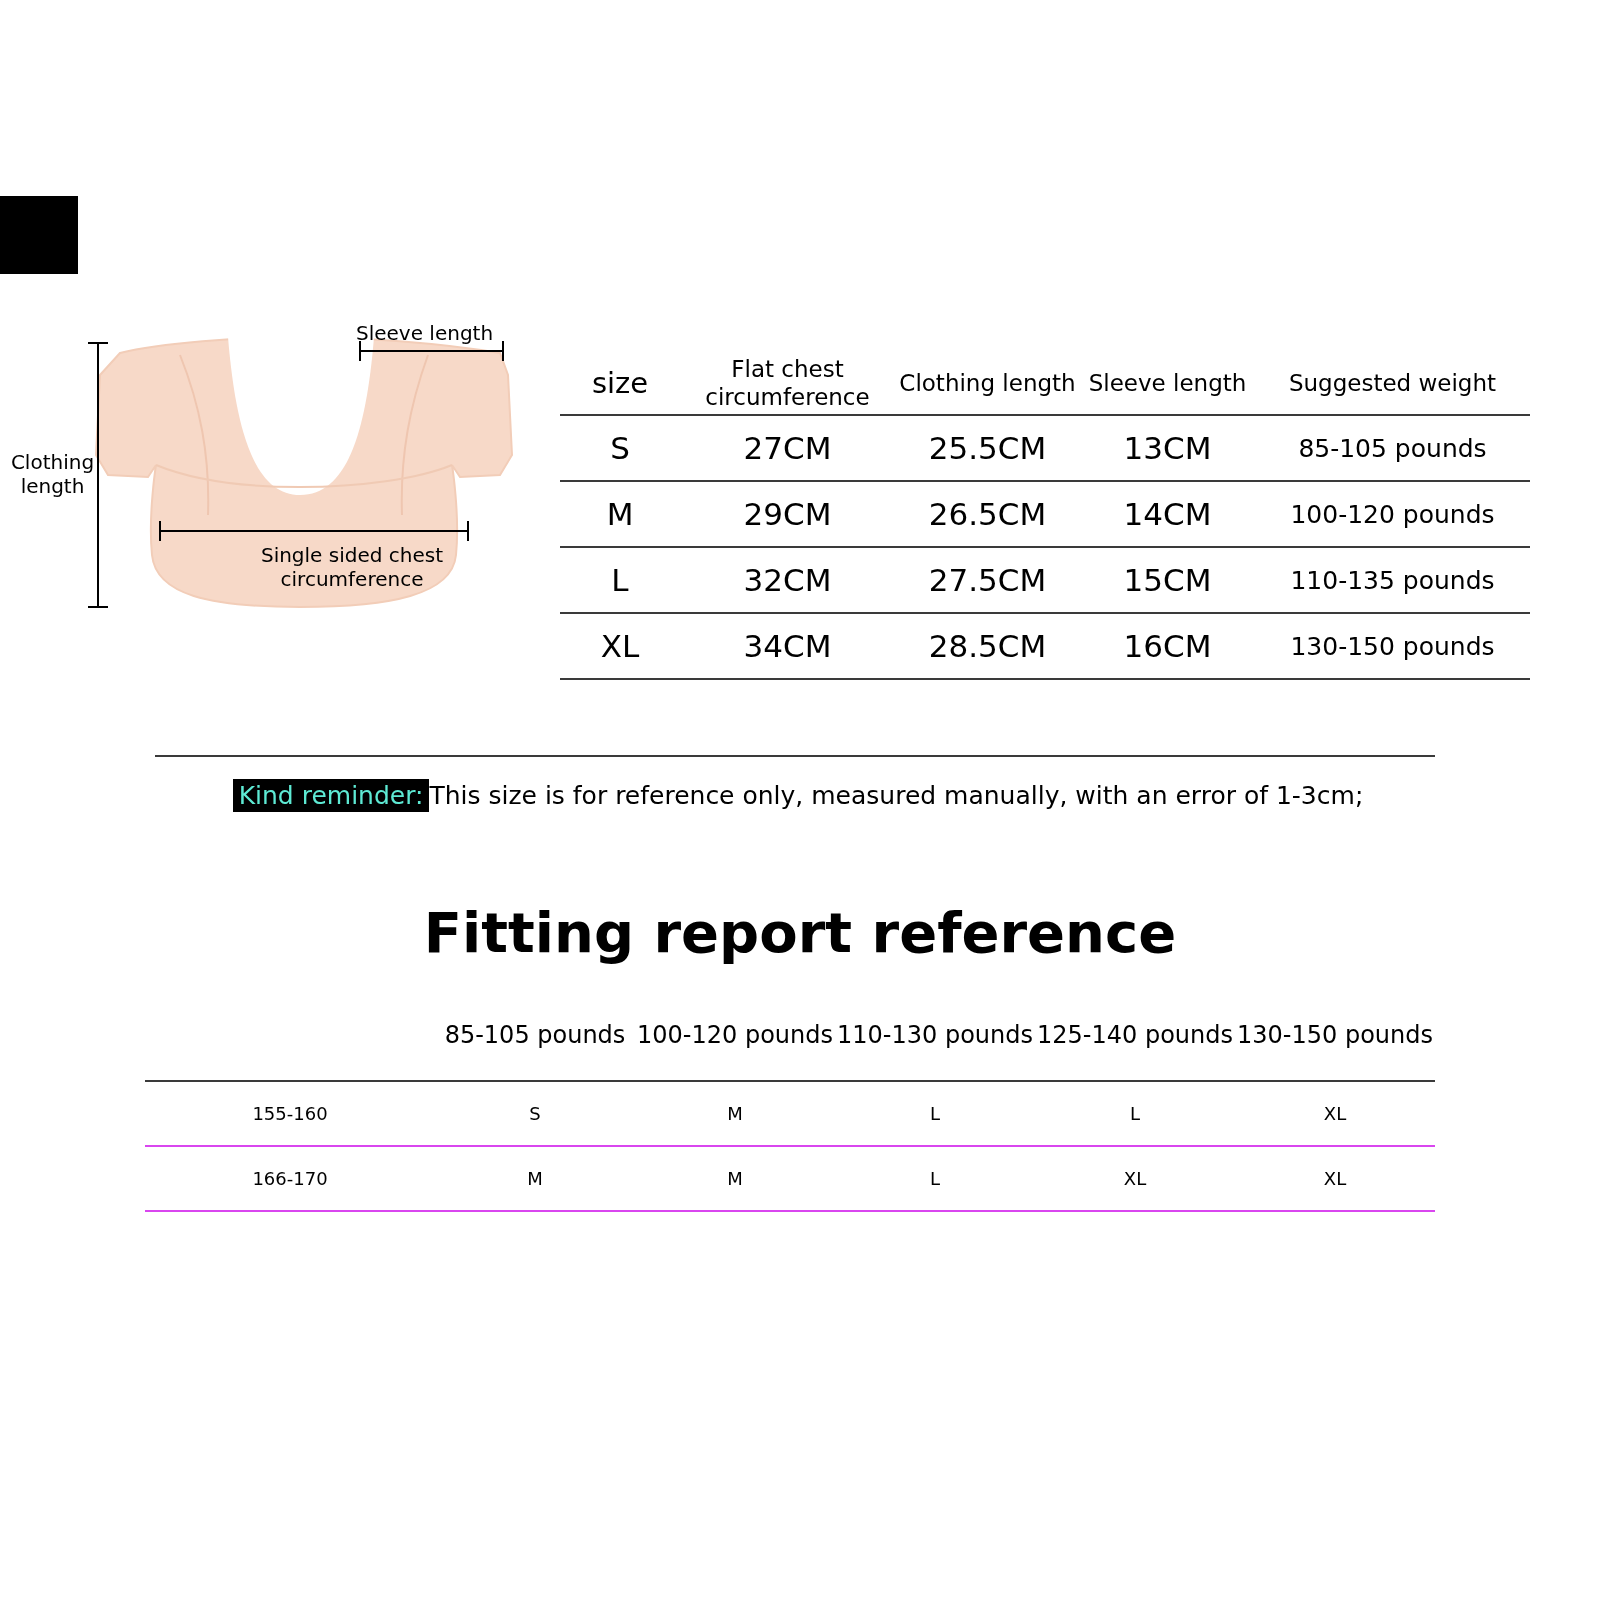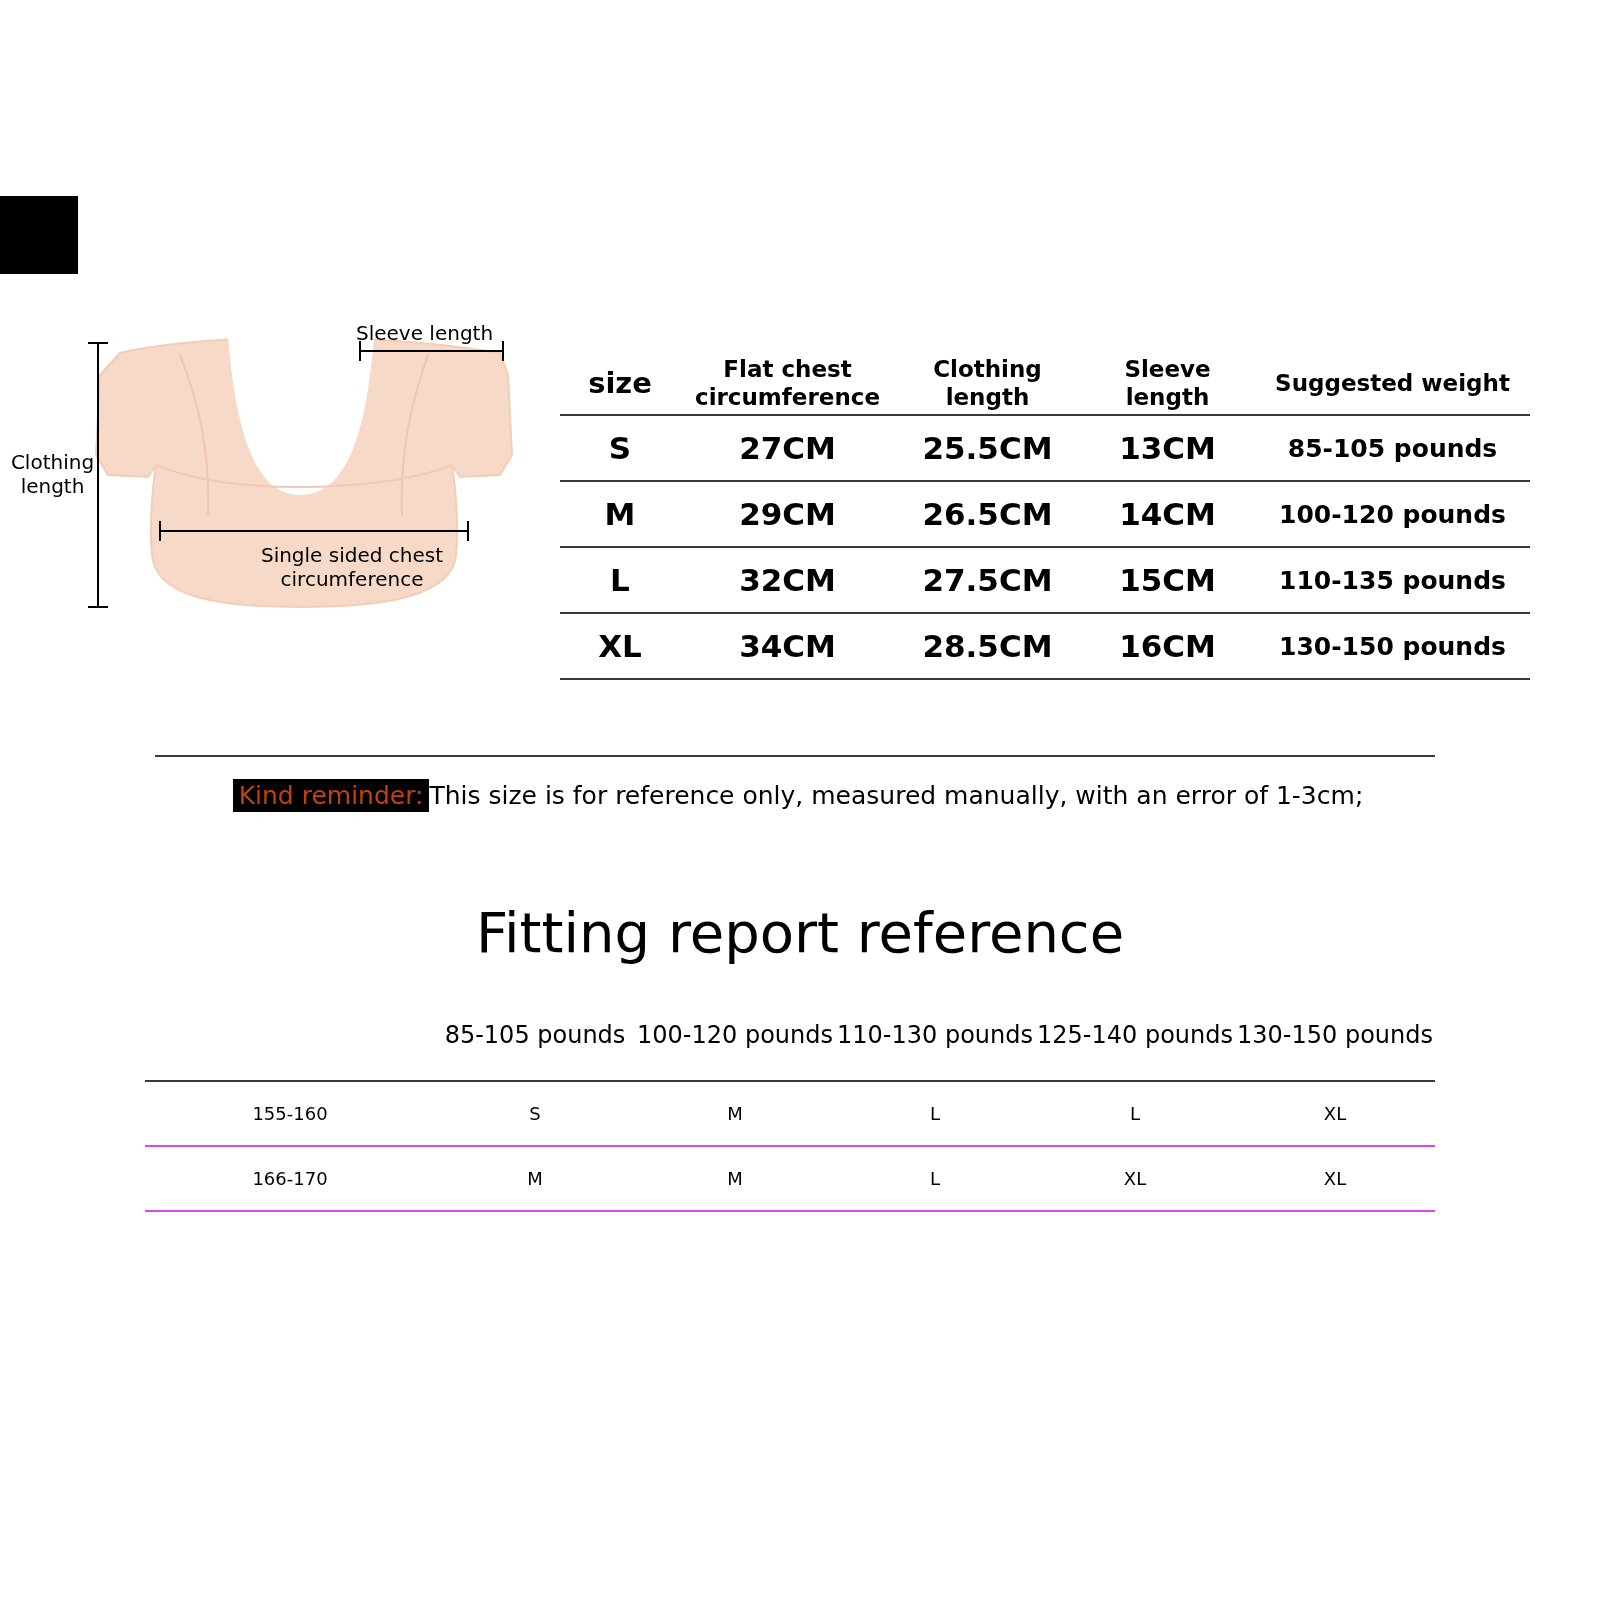--- a/index.html
+++ b/index.html
@@ -74,21 +74,21 @@
     position: absolute;
     left: 560px;
     top: 352px;
     width: 970px;
     border-collapse: collapse;
   }
   .size-table th, .size-table td {
     border-top: 2px solid #3a3a3a;
     border-bottom: 2px solid #3a3a3a;
     text-align: center;
-    font-weight: 700;
+    font-weight: 400;
     padding: 0;
   }
   .size-table thead th {
     font-size: 23px;
     line-height: 28px;
     height: 62px;
     vertical-align: middle;
     border-top: none;
   }
   .size-table thead th.sz-head {
@@ -122,38 +122,39 @@
     width: 1300px;
     text-align: center;
   }
   .reminder-line1 {
     font-size: 25px;
     line-height: 36px;
     white-space: nowrap;
   }
   .reminder-tag {
     background: #000000;
-    color: #c2410c;
+    color: #5eead4;
     padding: 2px 6px;
   }
   .reminder-line2 {
     font-size: 25px;
     line-height: 36px;
     margin-top: 4px;
   }
 
   
   .fitting-title {
     position: absolute;
     left: 0;
     top: 898px;
     width: 1600px;
     text-align: center;
     font-size: 56px;
     line-height: 70px;
+    font-weight: bold;
   }
 
   .fit-table {
     position: absolute;
     left: 145px;
     top: 990px;
     width: 1290px;
     border-collapse: collapse;
   }
   .fit-table th, .fit-table td {

